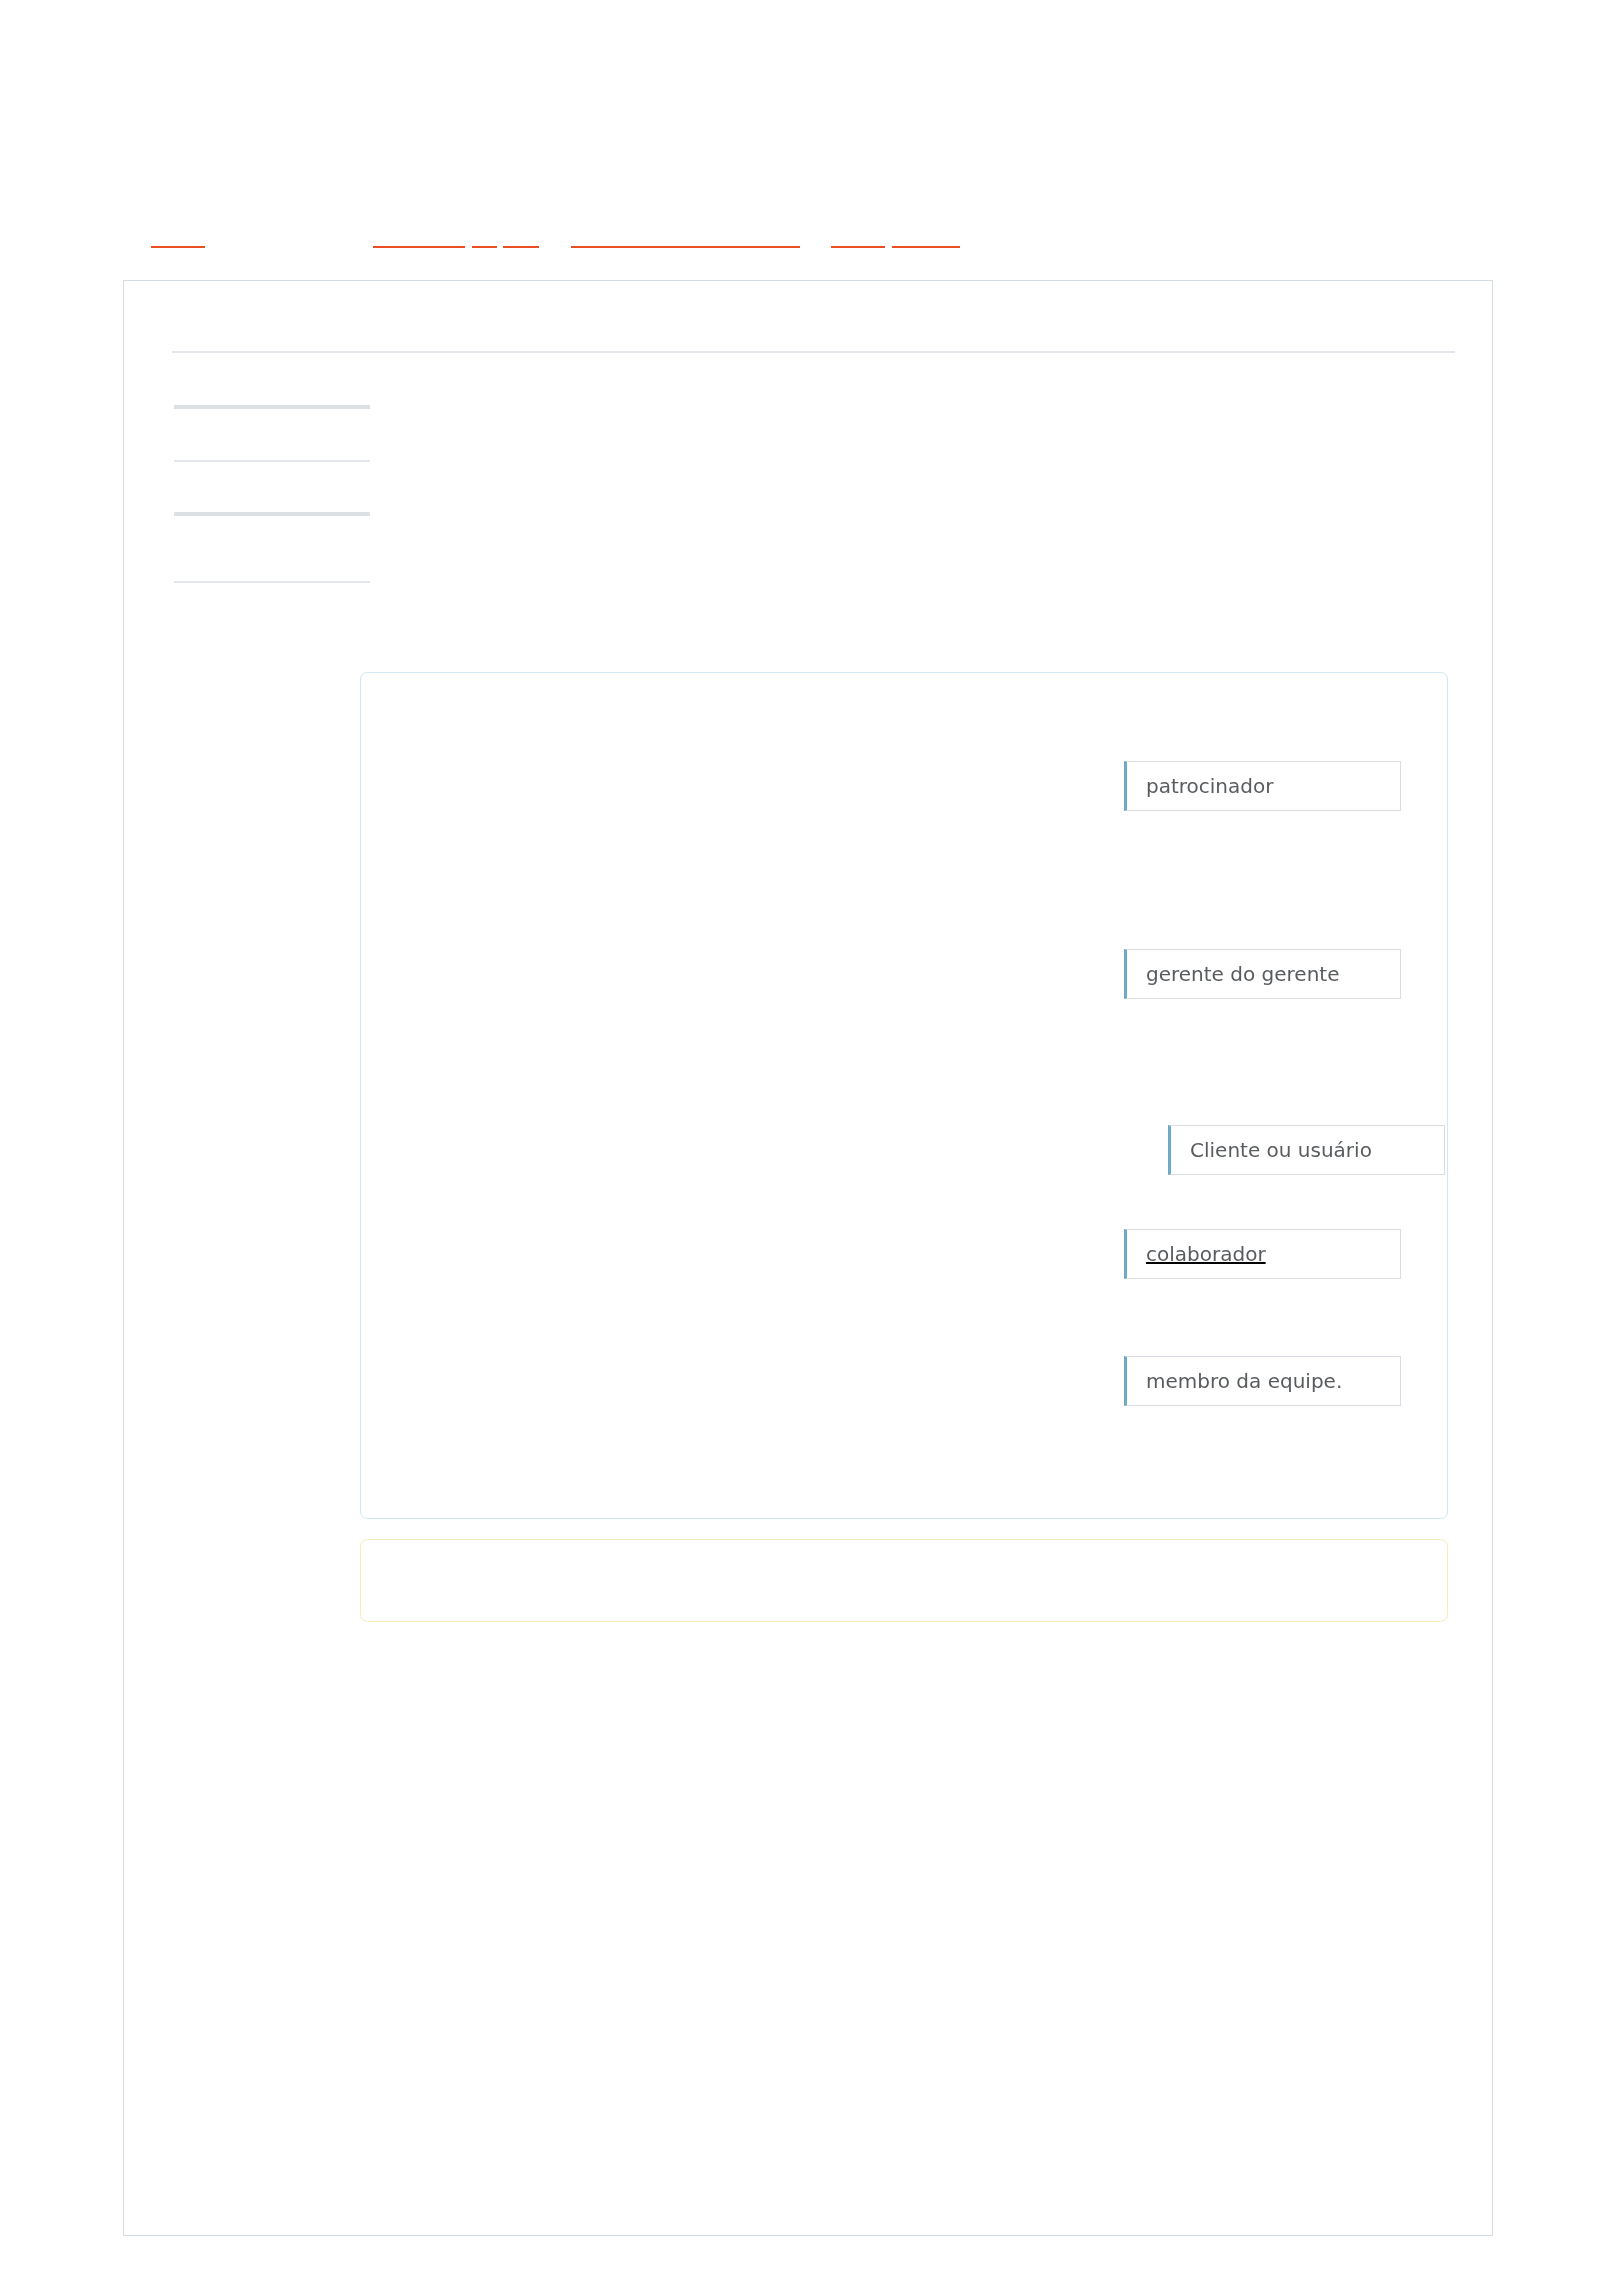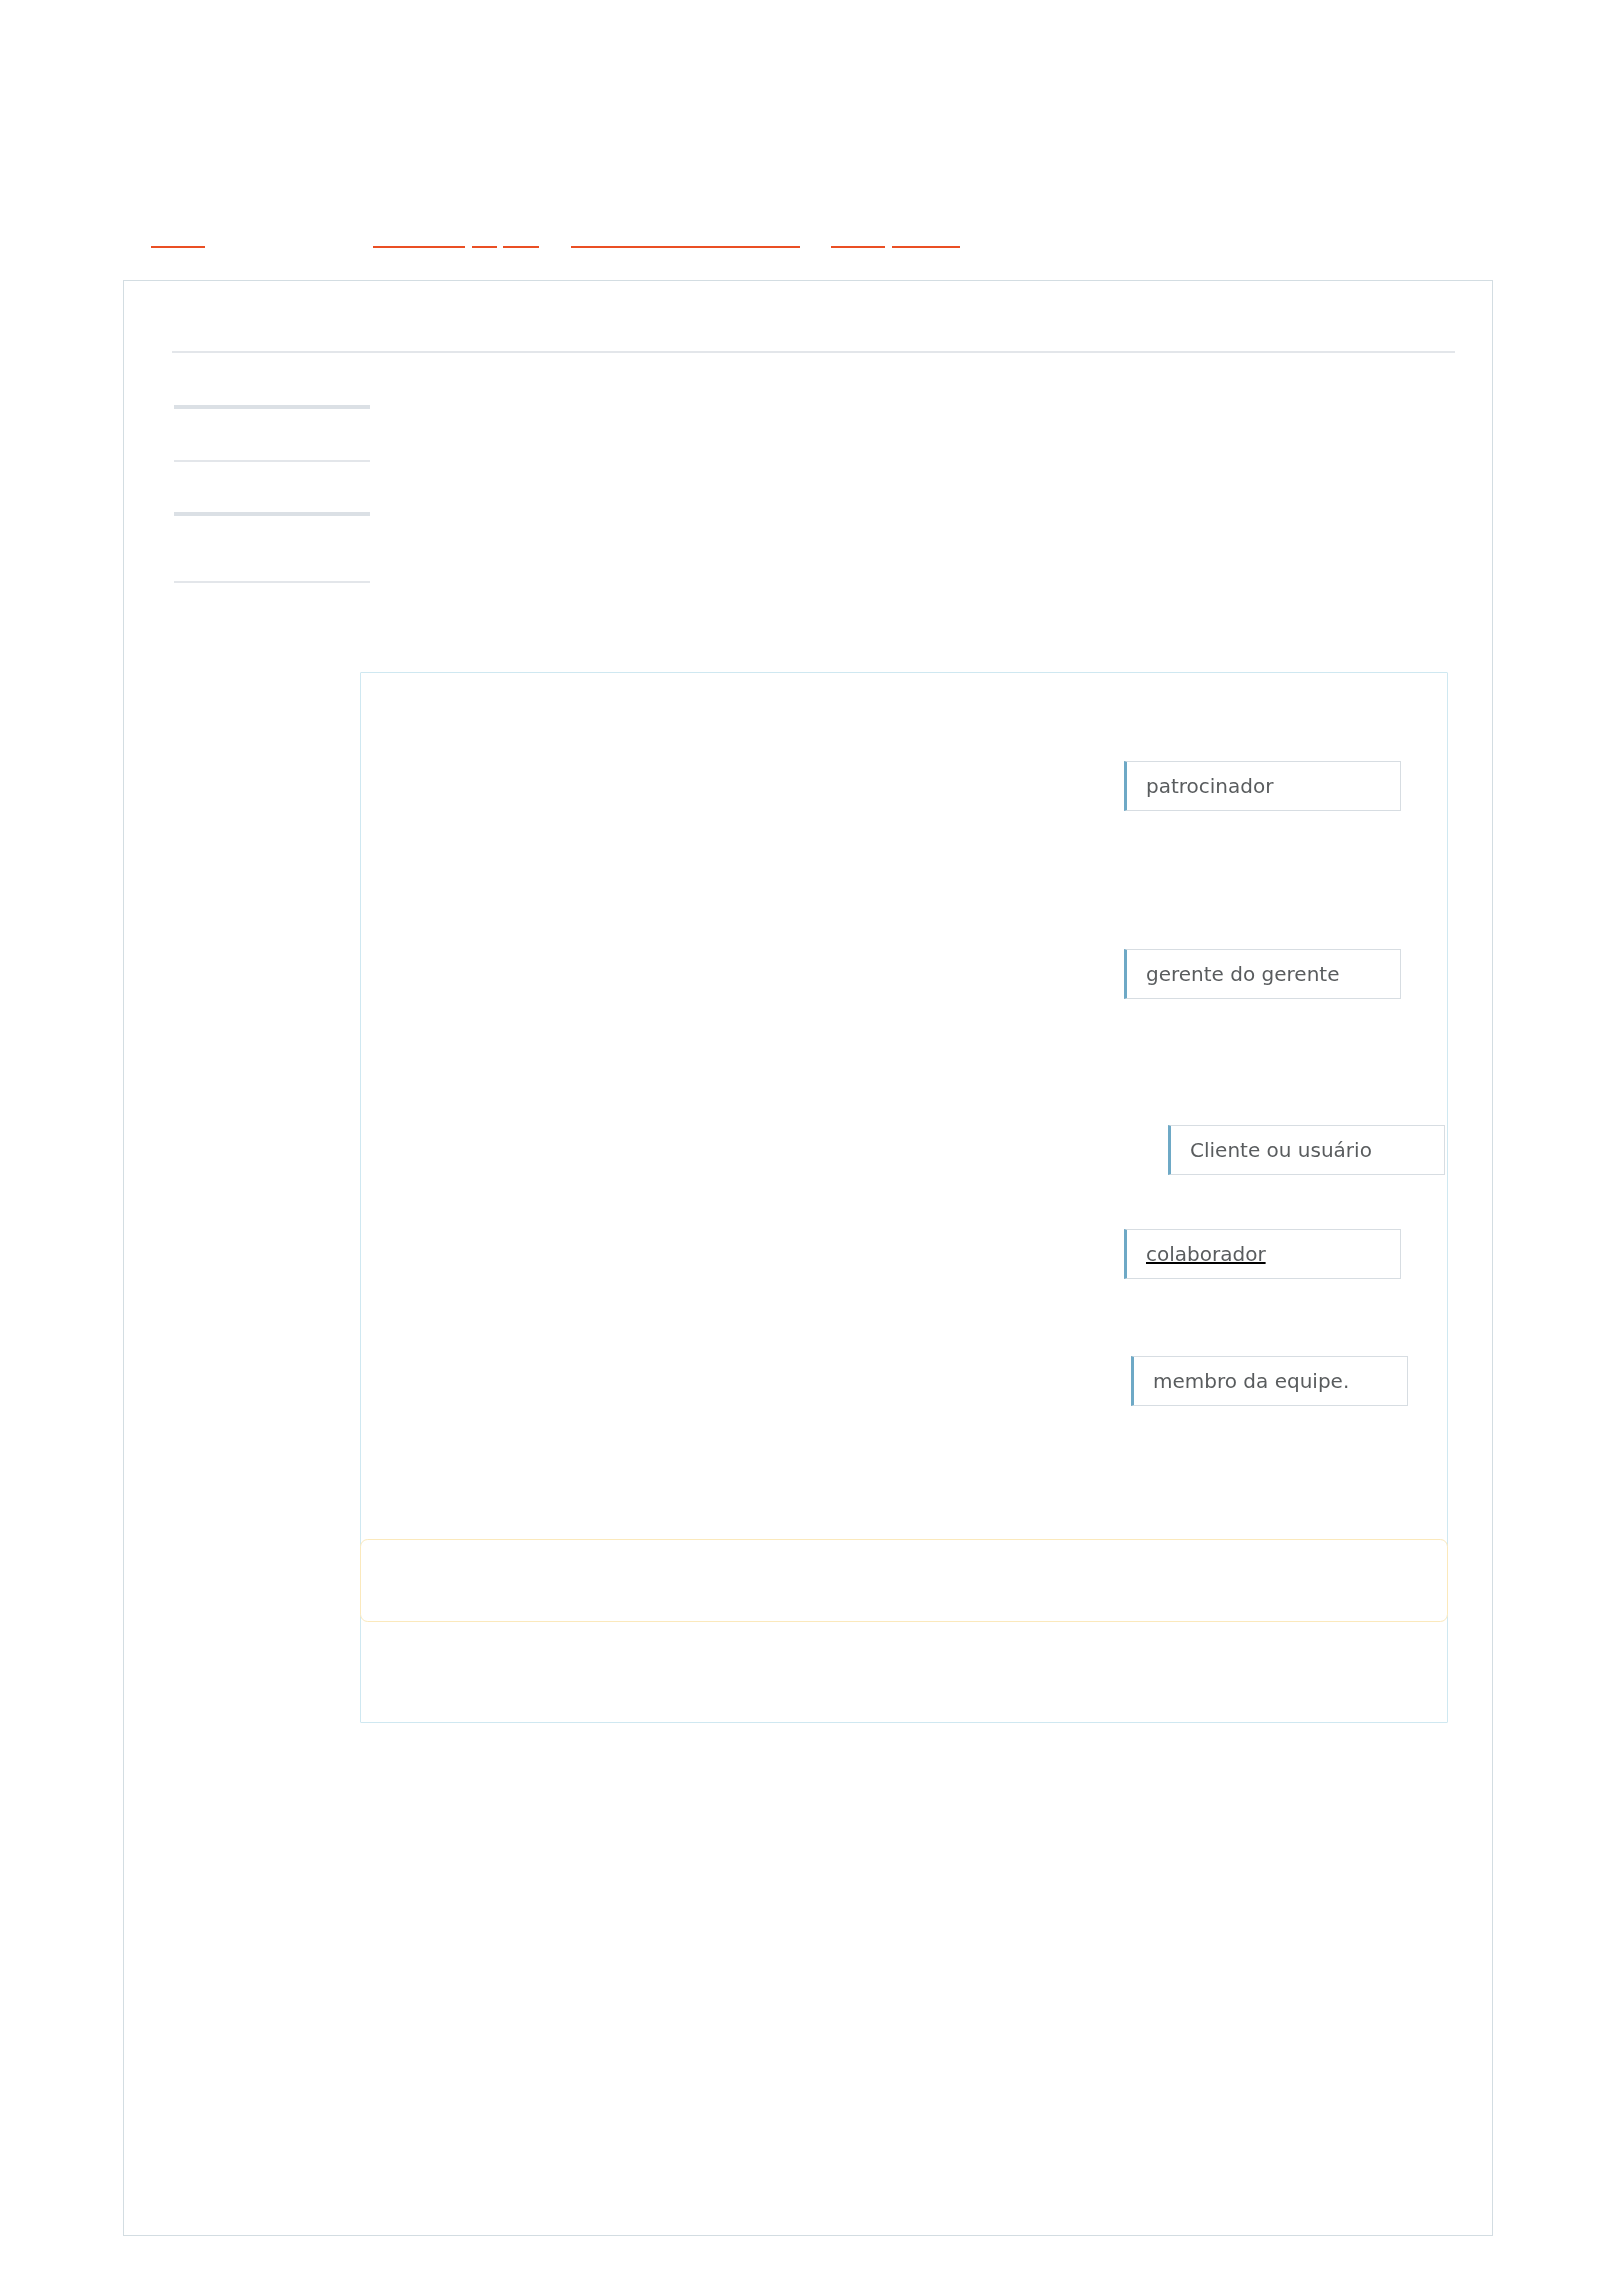--- a/index.html
+++ b/index.html
@@ -56,23 +56,23 @@
     background: #e3e6ea;
   }
   .rule.strong { background: #dbe0e5; }
 
   
   #roles-card {
     position: absolute;
     left: 359px;
     top: 671px;
     width: 1088px;
-    height: 1051px;
+    height: 847px;
     border: 1.9px solid #cfe8f1;
-    border-radius: 1px;
+    border-radius: 7px;
     box-sizing: border-box;
     background: #ffffff;
   }
 
   
   #note-box {
     position: absolute;
     left: 359px;
     top: 1537px;
     width: 1088px;
@@ -132,21 +132,21 @@
     </div>
     <div class="role-field" style="top: 276px; left: 763px; border-color: rgb(215, 221, 226) rgb(215, 221, 226) rgb(215, 221, 226) rgb(110, 169, 198);">
       <span class="role-text">gerente do gerente</span>
     </div>
     <div class="role-field" style="top: 452px; left: 763px; border-color: rgb(215, 221, 226) rgb(215, 221, 226) rgb(215, 221, 226) rgb(110, 169, 198); margin-left: 44px;">
       <span class="role-text">Cliente ou usuário</span>
     </div>
     <div class="role-field" style="top: 556px; left: 763px; border-color: rgb(215, 221, 226) rgb(215, 221, 226) rgb(215, 221, 226) rgb(110, 169, 198); text-decoration: underline;">
       <span class="role-text">colaborador</span>
     </div>
-    <div class="role-field" style="top: 683px; left: 763px; border-color: rgb(215, 221, 226) rgb(215, 221, 226) rgb(215, 221, 226) rgb(110, 169, 198); margin-left: 7px;">
+    <div class="role-field" style="top: 683px; left: 763px; border-color: rgb(215, 221, 226) rgb(215, 221, 226) rgb(215, 221, 226) rgb(110, 169, 198);">
       <span class="role-text">membro da equipe.</span>
     </div>
   </div>
 
   <div id="note-box" style="left: 236px; top: 1258px; border-color: rgb(251, 233, 188);">
     <span></span>
   </div>
 
 </div>
 

